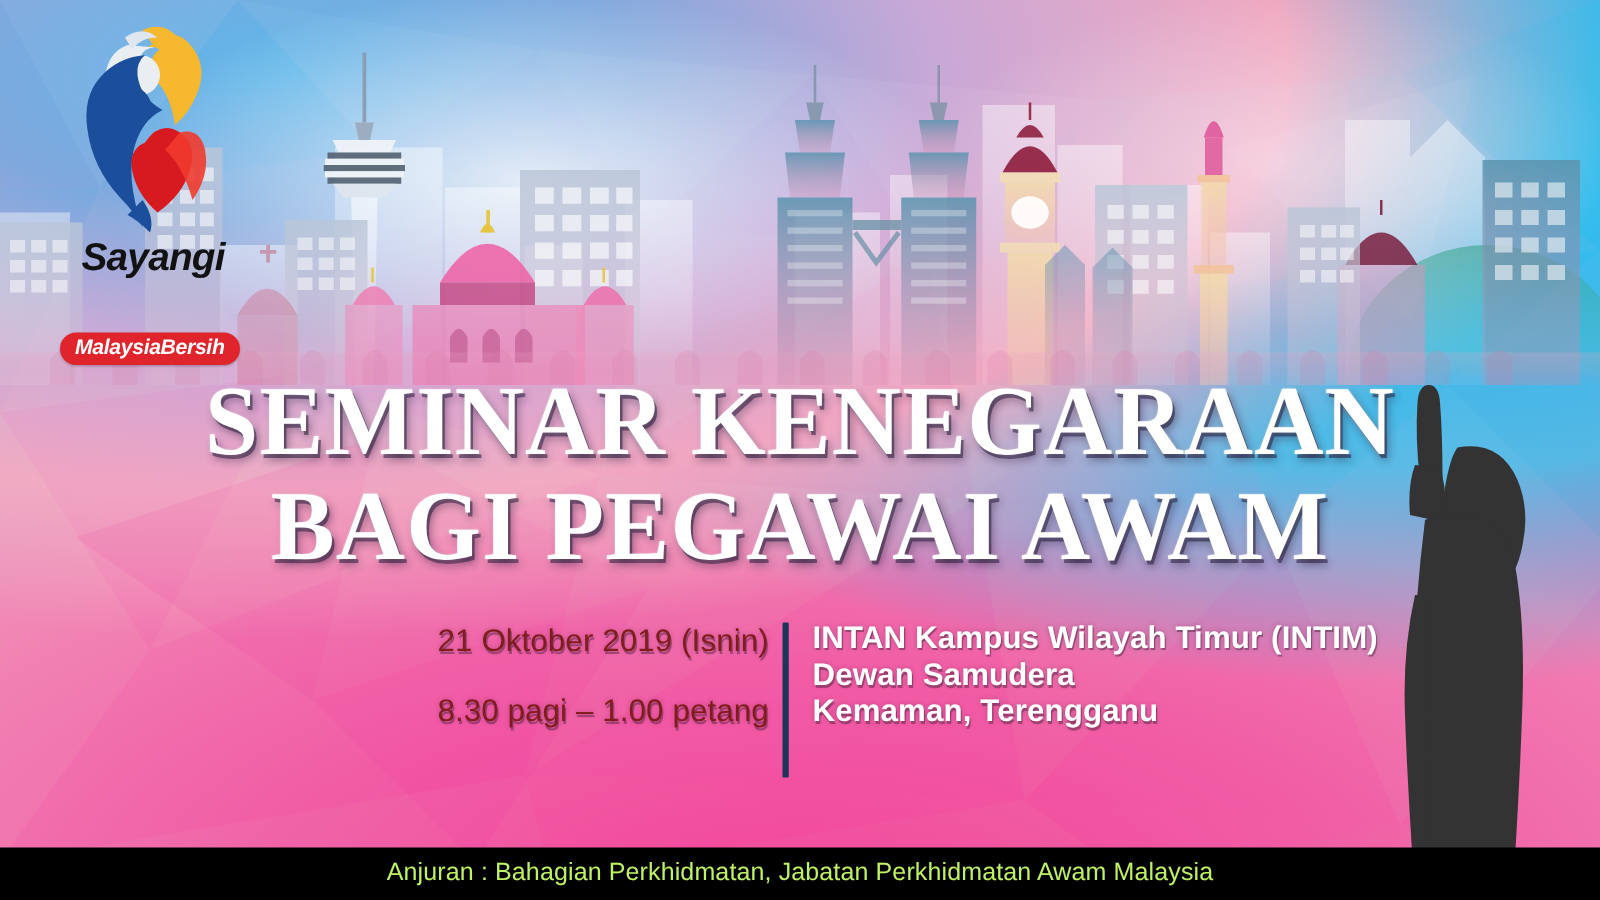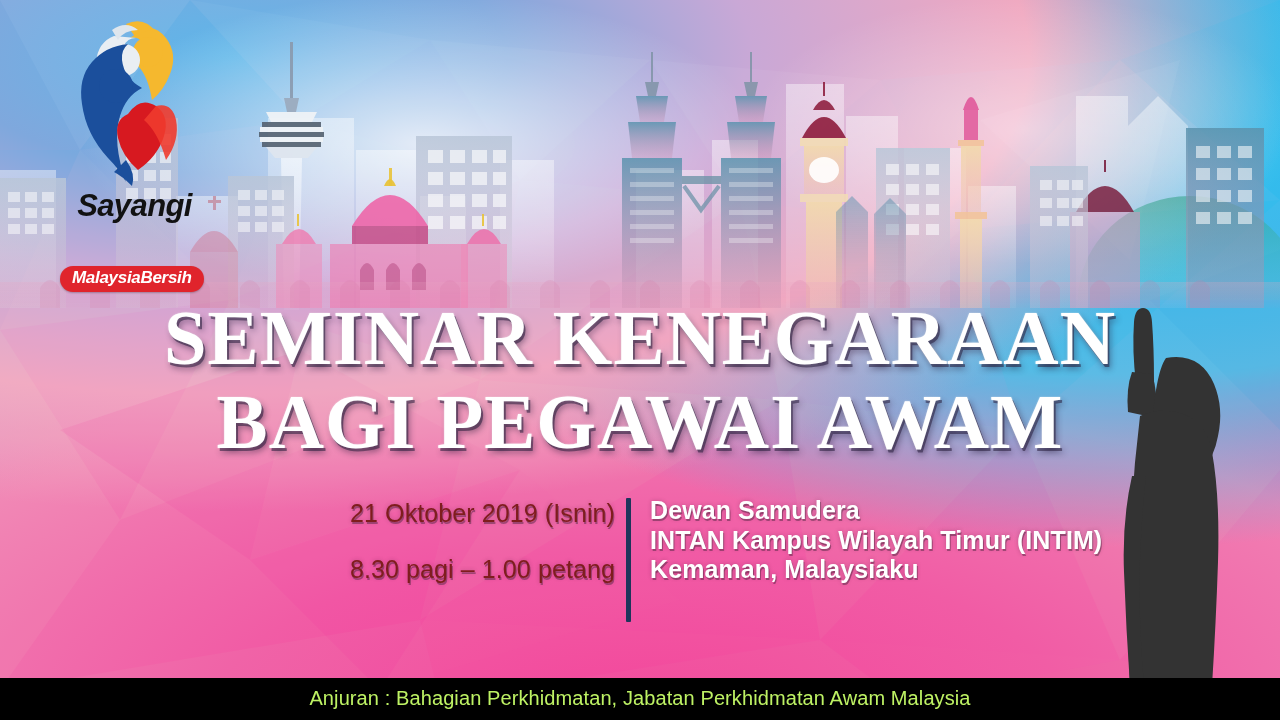--- a/index.html
+++ b/index.html
@@ -26,21 +26,21 @@
   #bg-glow{
     background:
       radial-gradient(38% 30% at 33% 20%, rgba(255,255,255,.78) 0%, rgba(255,255,255,0) 70%),
       radial-gradient(30% 26% at 80% 18%, rgba(255,255,255,.45) 0%, rgba(255,255,255,0) 72%);
   }
   #bg-poly{opacity:.40;mix-blend-mode:soft-light;}
   #bg-poly2{opacity:.30;}
   #skyline{opacity:1;}
 
   
-  #logo{position:absolute;left:32px;top:14px;width:205px;height:275px;}
+  #logo{position:absolute;left:20px;top:14px;width:205px;height:275px;}
   #logo-mark{position:absolute;left:36px;top:0;width:120px;height:175px;}
   #logo-word{
     position:absolute;left:0;top:176px;width:205px;text-align:center;
     font-family:"Liberation Sans", sans-serif;
     font-weight:bold;font-style:italic;color:#121212;
     font-size:31px;line-height:31px;letter-spacing:-.6px;
   }
   #logo-badge{
     position:absolute;left:28px;top:252px;
     background:#e0242c;border-radius:13px;
@@ -515,23 +515,23 @@
     <span class="tline">BAGI PEGAWAI AWAM</span>
   </div>
 
   <div id="details">
     <div id="details-left">
       <span class="dl first">21 Oktober 2019 (Isnin)</span>
       <span class="dl">8.30 pagi – 1.00 petang</span>
     </div>
     <div id="divider"></div>
     <div id="details-right">
+      <span class="vl">INTAN Kampus Wilayah Timur (INTIM)</span>
       <span class="vl">Dewan Samudera</span>
-      <span class="vl">INTAN Kampus Wilayah Timur (INTIM)</span>
-      <span class="vl">Kemaman, Malaysiaku</span>
+      <span class="vl">Kemaman, Terengganu</span>
     </div>
   </div>
 
   <div id="footer">
     <div id="footer-text">Anjuran : Bahagian Perkhidmatan, Jabatan Perkhidmatan Awam Malaysia</div>
   </div>
 
 </div>
 
 </body></html>

